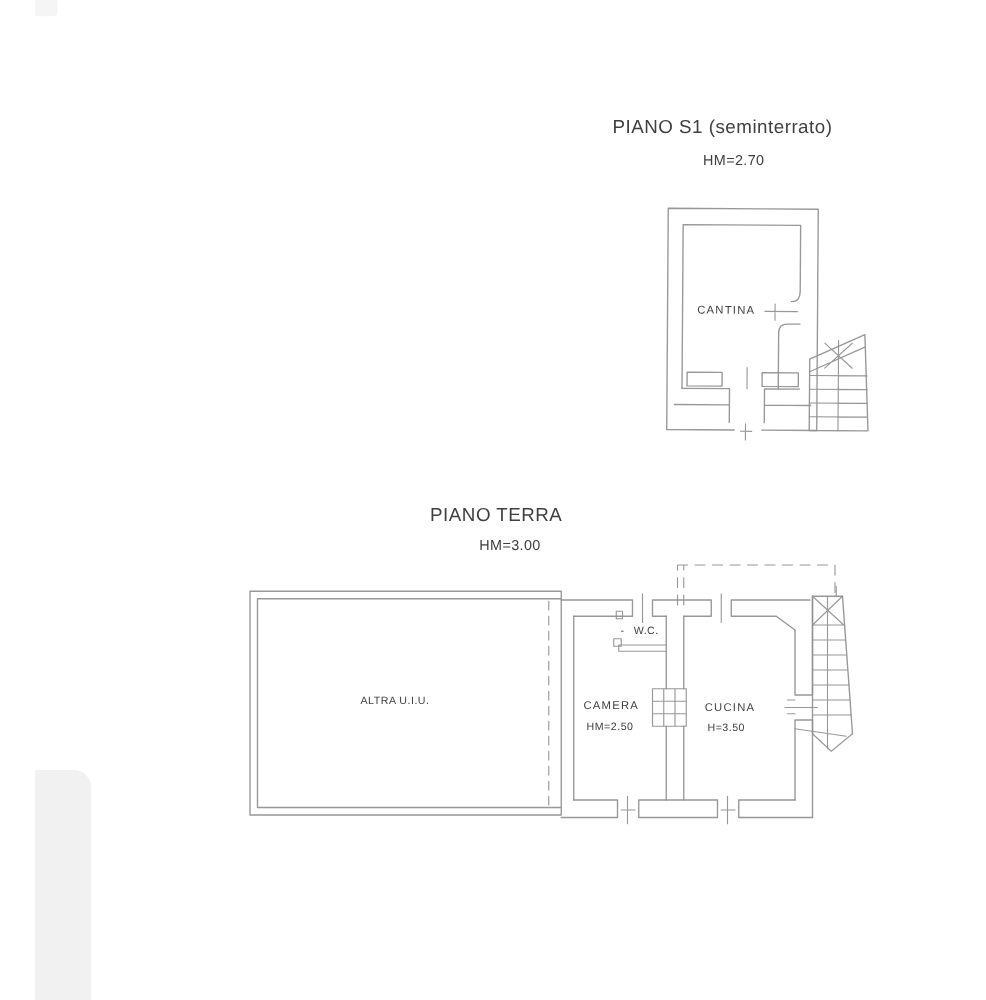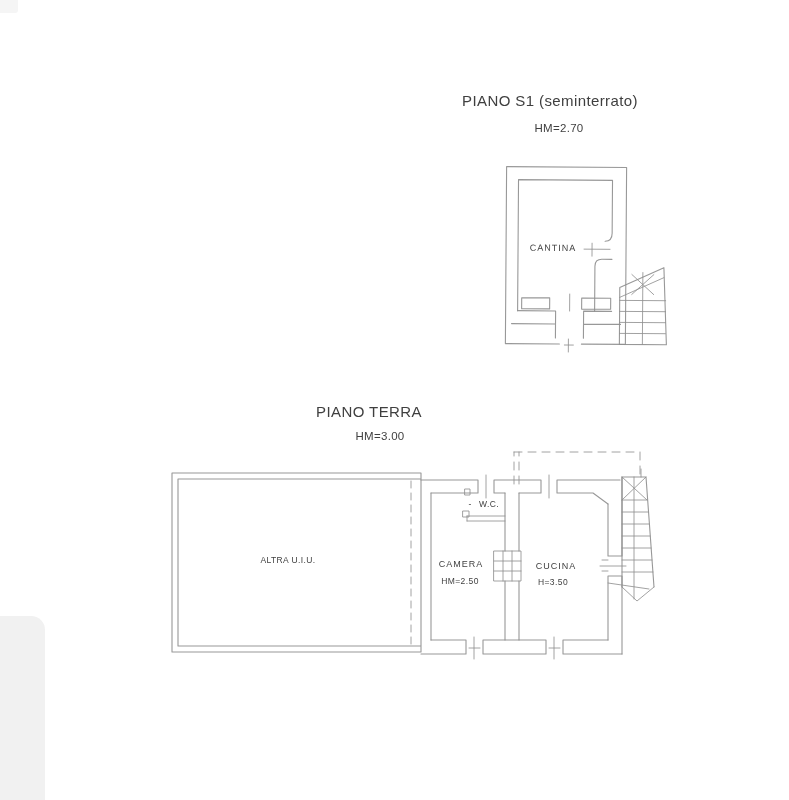--- a/index.html
+++ b/index.html
@@ -3,21 +3,21 @@
 <meta charset="utf-8">
 <style>
   html,body{margin:0;padding:0;}
   body{
     width:789px;height:800px;
     background:#ffffff;
     font-family:"Liberation Sans", sans-serif;
     position:relative;
     overflow:hidden;
   }
-  .canvas-wrap{position:absolute;inset:0;}
+  .canvas-wrap{position:absolute;inset:0;margin-left:28px;}
   svg{display:block;}
   
   .plan{stroke:#8f8f8f;stroke-width:1.1;fill:none;stroke-linecap:round;stroke-linejoin:round;opacity:.92;}
   .plan.thin{stroke-width:0.9;}
   .dash{stroke-dasharray:7 5;}
   .dash2{stroke-dasharray:8 6;}
   text{fill:#3f3f3f;font-family:"Liberation Sans", sans-serif;}
   .t-title{font-size:15px;letter-spacing:.4px;}
   .t-sub{font-size:11.5px;letter-spacing:.3px;}
   .t-room{font-size:9px;letter-spacing:1px;}

